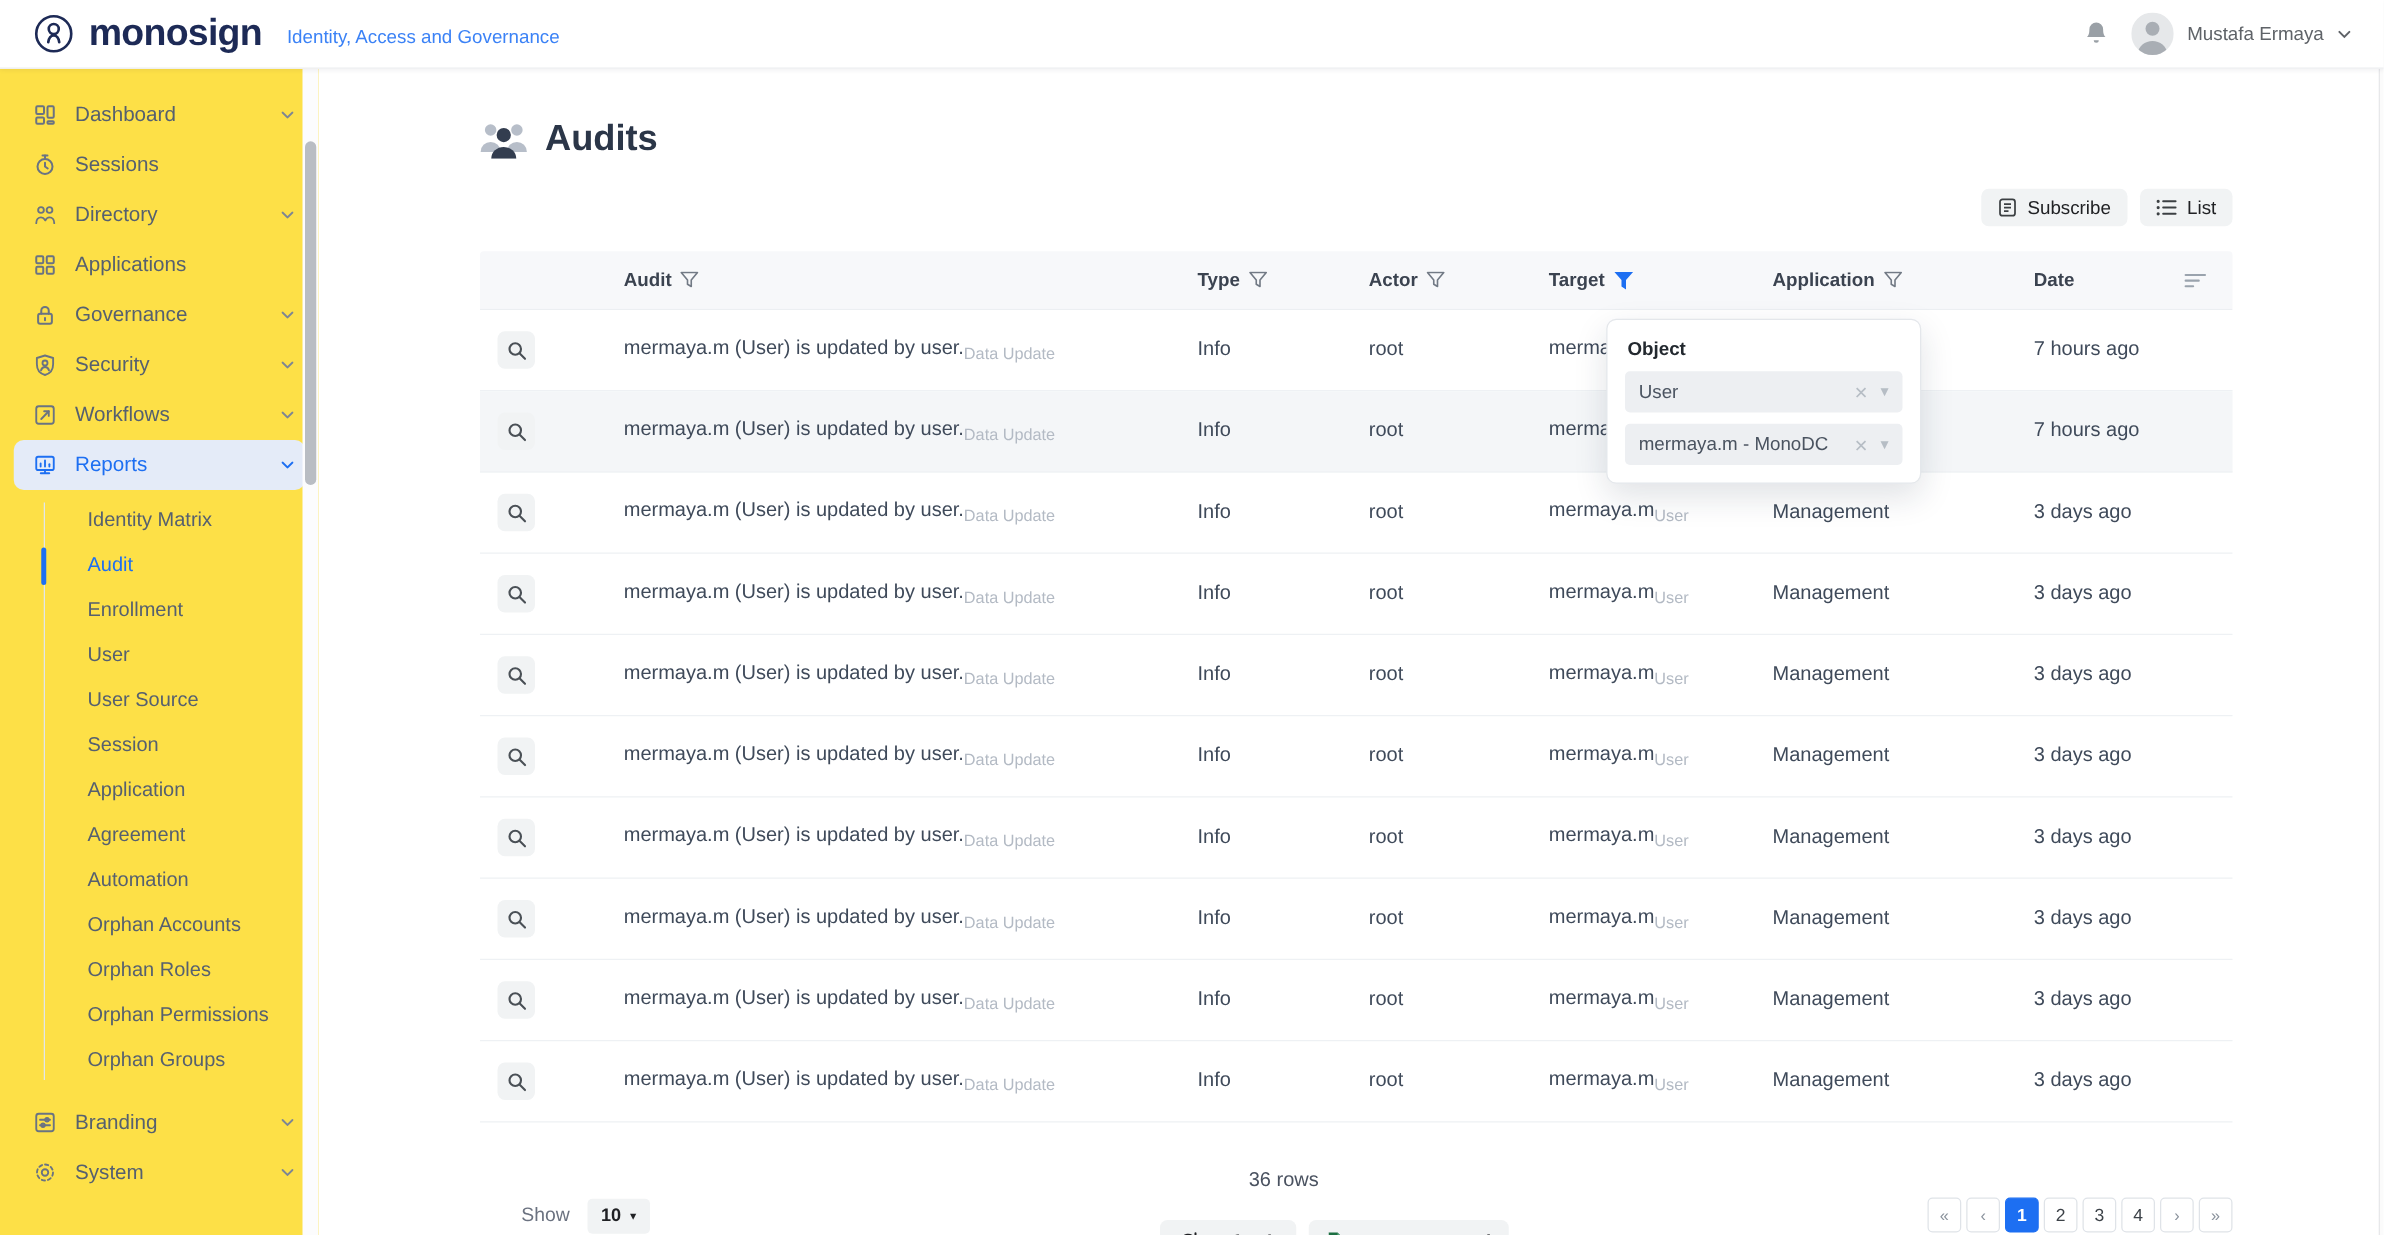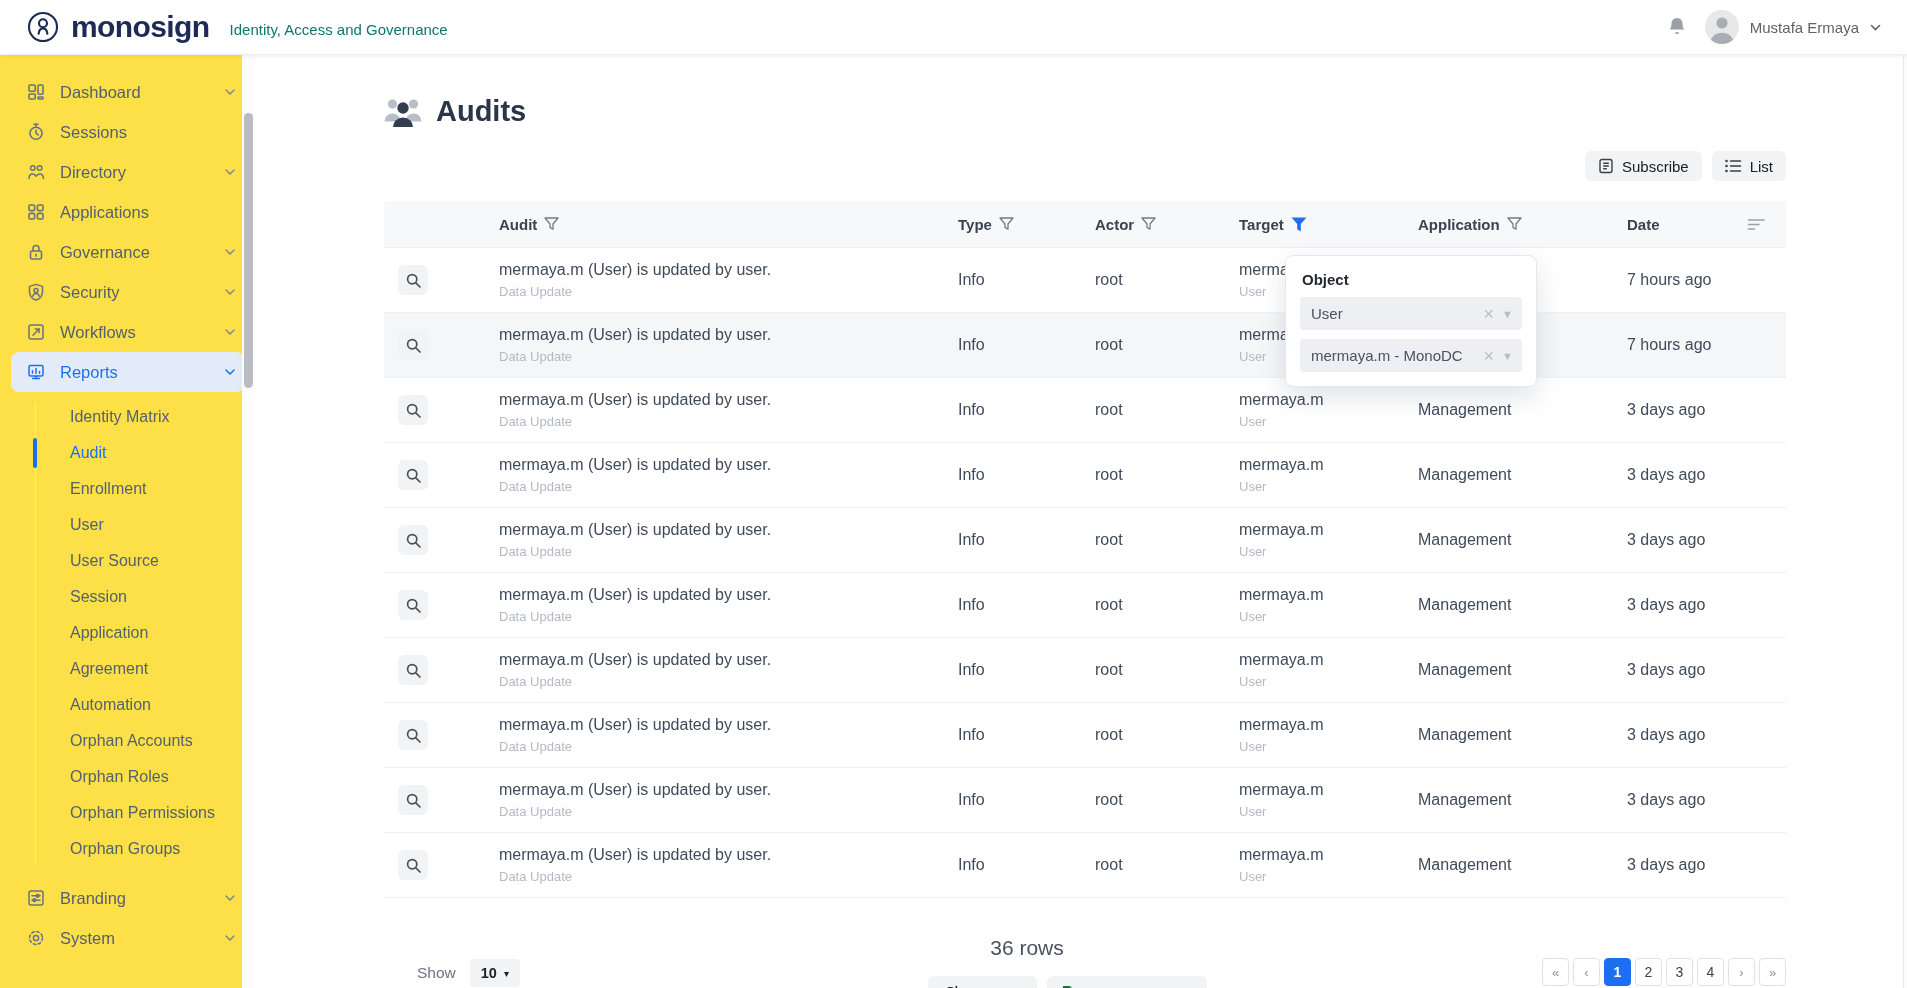--- a/index.html
+++ b/index.html
@@ -15,21 +15,21 @@
 
   
   .topbar {
     position:absolute; top:0; left:0; width:1907px; height:55px;
     background:#fff; border-bottom:1px solid #ecedf0;
     box-shadow:0 1px 4px rgba(25,35,60,.07);
     display:flex; align-items:center; padding:0 26px; z-index:40;
   }
   .brand { display:flex; align-items:center; gap:11px; }
   .brand-name { font-size:30px; font-weight:700; color:#1d2a56; letter-spacing:-.6px; }
-  .tagline { font-size:15px; color:#0f766e; margin-left:9px; padding-top:4px; }
+  .tagline { font-size:15px; color:#3b82f6; margin-left:9px; padding-top:4px; }
   .top-right { margin-left:auto; display:flex; align-items:center; gap:18px; }
   .user-chip { display:flex; align-items:center; gap:11px; cursor:pointer; }
   .user-name { font-size:15px; color:#5f6368; }
 
   
   .sidebar { position:absolute; top:55px; left:0; width:255px; bottom:0; background:#fde047; overflow:hidden; z-index:10; }
   .sb-track { position:absolute; top:0; right:0; width:13px; bottom:0; background:#fcfcfd; }
   .sb-thumb { position:absolute; top:58px; right:2px; width:9px; height:275px; border-radius:5px; background:#b9bdc3; cursor:pointer; }
   .side-nav { padding-top:17px; }
   .side-item { height:40px; display:flex; align-items:center; gap:14px; padding:0 20px 0 26px; font-size:16.5px; color:#56606f; cursor:pointer; }
@@ -50,35 +50,35 @@
   .act-btn { height:30px; display:flex; align-items:center; gap:8px; padding:0 13px; background:#f1f3f4; border:none; border-radius:6px; font-size:15px; color:#202124; cursor:pointer; font-family:inherit; }
 
   
   .table { position:absolute; left:384px; top:201px; width:1402px; z-index:1; }
   .grid { display:grid; grid-template-columns:115px 459px 137px 144px 179px 209px 108px auto; align-items:center; }
   .thead { height:47px; background:#f7f8fa; border-bottom:1px solid #eceff2; border-radius:3px 3px 0 0; }
   .th { display:flex; align-items:center; gap:7px; font-size:15px; font-weight:700; color:#3b4350; }
   .th.sort-col { justify-content:center; padding-right:8px; }
   .trow { height:65px; border-bottom:1px solid #eef1f4; }
   .trow.stripe { background:#f4f6f8; }
-  .cell2 { display:flex; flex-direction:column; }
+  .cell2 { display:flex; }
   .main-txt { font-size:16px; color:#3f4a5a; }
   .sub-txt { font-size:13px; color:#b3bac4; margin-top:5px; }
   .zoom-btn { width:30px; height:30px; margin-left:14px; border:none; border-radius:6px; background:#f1f3f4; display:flex; align-items:center; justify-content:center; cursor:pointer; color:#4a5056; }
 
   
   .popup { position:absolute; left:1285px; top:255px; width:252px; background:#fff; border:1px solid #e4e7eb; border-radius:8px;
     box-shadow:0 10px 26px rgba(25,35,60,.13); padding:13px 14px 14px; z-index:25; }
   .popup-title { font-size:15px; font-weight:700; color:#23292f; margin:2px 0 3px 2px; }
   .tag { height:33px; background:#edeff2; border-radius:4px; display:flex; align-items:center; padding:0 9px 0 11px; margin-top:9px; font-size:15px; color:#4a5360; }
   .tag-x { margin-left:auto; color:#b6bdc5; font-size:18px; line-height:1; cursor:pointer; }
   .tag-caret { color:#b6bdc5; font-size:11px; margin-left:8px; cursor:pointer; }
 
   
-  .rows-count { position:absolute; top:936px; left:384px; width:1286px; text-align:center; font-size:21px; color:#4a5260; }
+  .rows-count { position:absolute; top:936px; left:384px; width:1286px; text-align:center; font-size:16px; color:#4a5260; }
   .show-group { position:absolute; left:417px; top:959px; display:flex; align-items:center; gap:14px; }
   .show-label { font-size:15.5px; color:#6b7280; }
   .pagesize-btn { display:flex; align-items:center; gap:7px; background:#f1f3f4; border:none; border-radius:4px; padding:6px 11px; font-size:14.5px; font-weight:700; color:#202124; cursor:pointer; font-family:inherit; }
   .pagesize-caret { font-size:10px; color:#202124; }
   .action-bottom { position:absolute; left:928px; top:976px; display:flex; gap:10px; }
   .ab-btn { height:34px; display:flex; align-items:center; gap:8px; padding:0 14px; background:#f1f3f4; border:none; border-radius:6px; font-size:15px; font-weight:600; color:#202124; cursor:pointer; font-family:inherit; }
   .pagination { position:absolute; top:958px; right:121px; display:flex; gap:4px; }
   .pg { min-width:27px; height:28px; display:flex; align-items:center; justify-content:center; background:#fff; border:1px solid #dfe3e8; border-radius:4px; font-size:14px; color:#3c4248; cursor:pointer; padding:0 5px; }
   .pg.nav { color:#8a929c; font-size:13px; }
   .pg.active { background:var(--accent); border-color:var(--accent); color:#fff; font-weight:600; }

